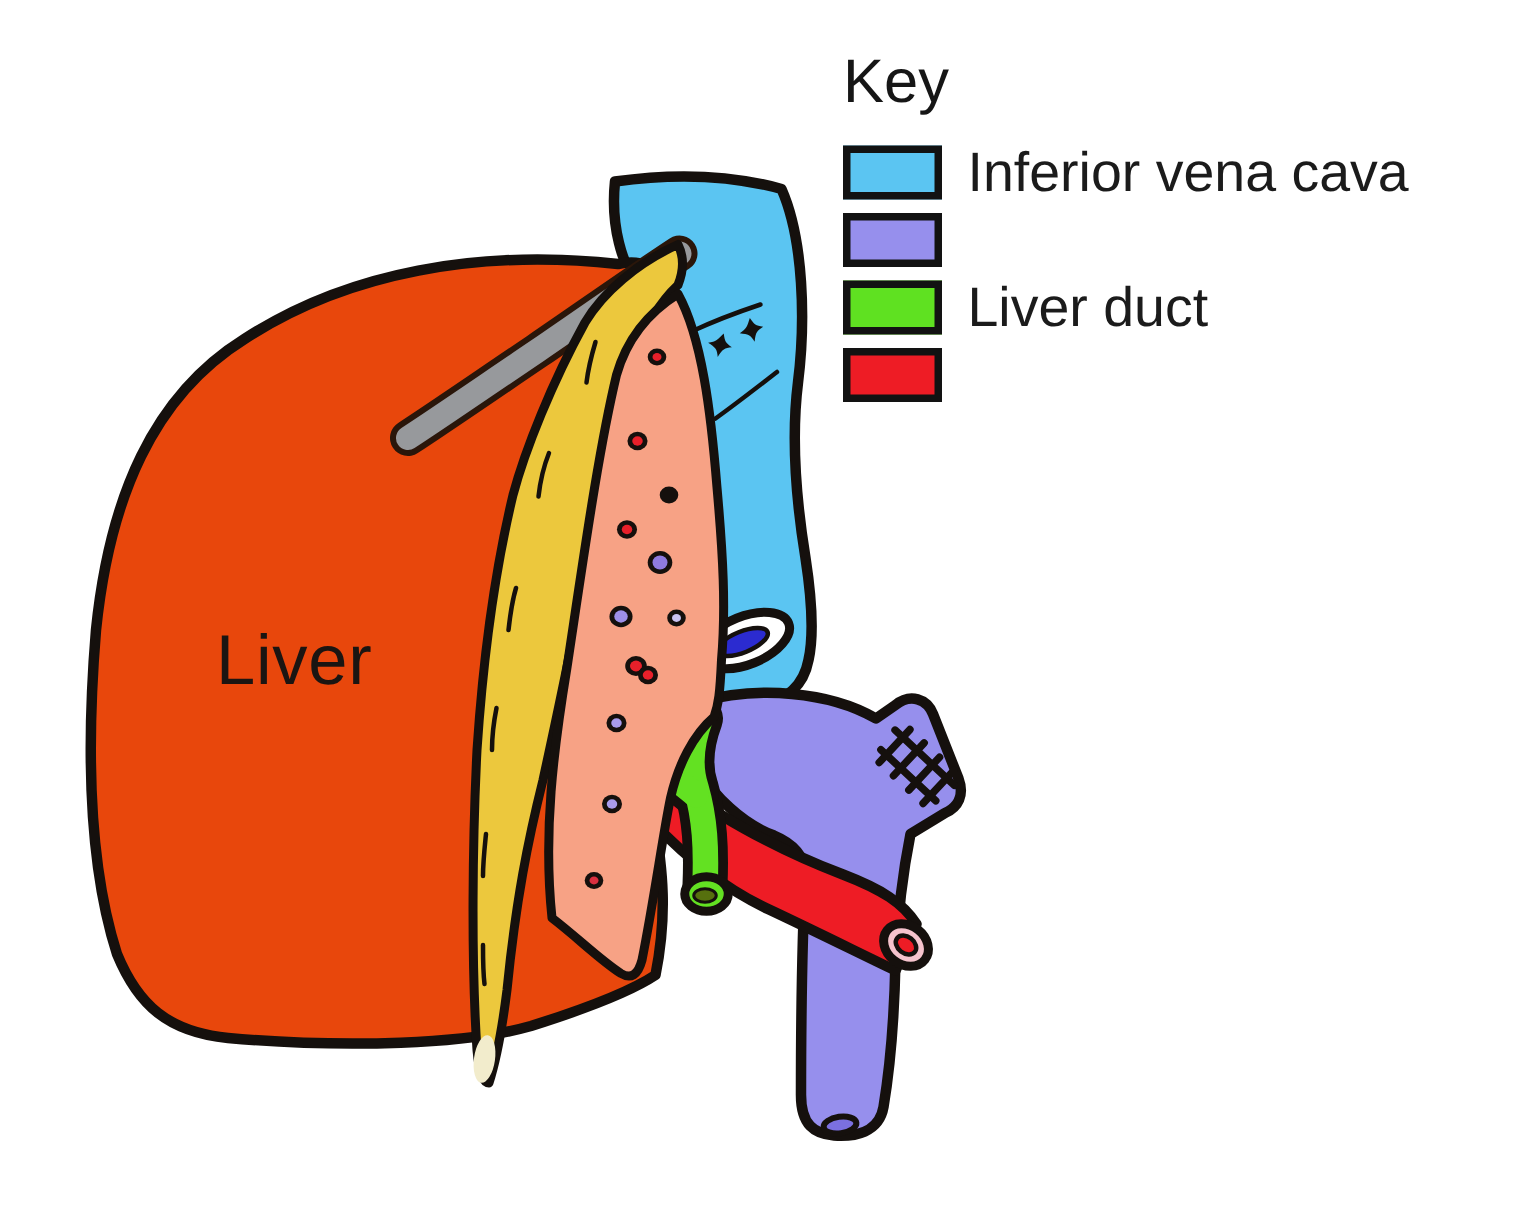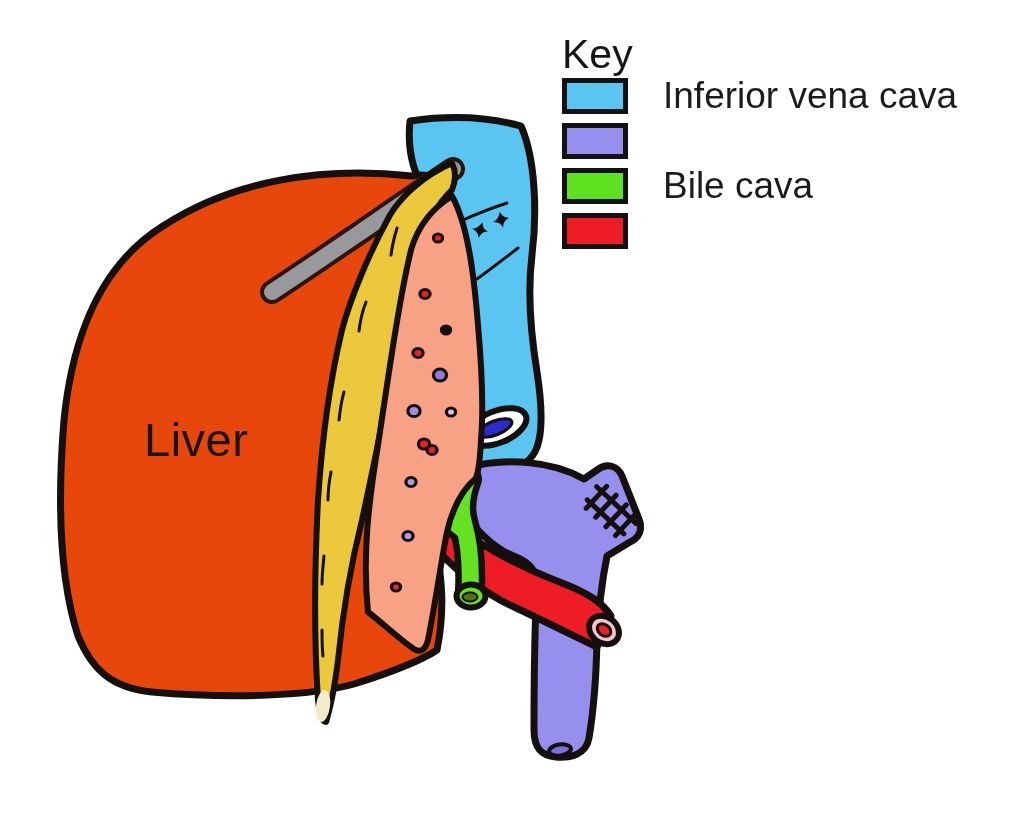--- a/index.html
+++ b/index.html
@@ -2,22 +2,22 @@
 <html><head>
 <meta charset="utf-8">
 <style>
   html,body{margin:0;padding:0;background:#ffffff;}
   #stage{position:relative;width:1024px;height:820px;background:#ffffff;overflow:hidden;
          font-family:"Liberation Sans", sans-serif;}
   #diagram-svg{position:absolute;left:0;top:0;}
   .liver-label{position:absolute;left:144px;top:412px;font-size:47px;color:#1b1512;
                letter-spacing:0.5px;}
   .key{position:absolute;left:562px;top:30px;}
-  .key-title{font-size:41px;line-height:48px;color:#161616;}
-  .key-row{display:flex;align-items:center;margin-bottom:9px;height:36px;gap:18px;}
+  .key-title{font-size:41px;line-height:48px;color:#161616;margin-bottom:19px;}
+  .key-row{display:flex;align-items:center;margin-bottom:9px;height:36px;}
   .key-swatch{width:66px;height:36px;box-sizing:border-box;border:5px solid #121212;
               flex:0 0 auto;}
   .key-label{margin-left:17px;font-size:37px;color:#1b1b1b;white-space:nowrap;}
 </style>
 </head>
 <body>
 
 <div id="stage">
 
   <svg id="diagram-svg" width="1024" height="820" viewBox="0 0 1024 820">
@@ -183,21 +183,21 @@
       <div class="key-swatch" style="background: rgb(91, 197, 242);"></div>
       <div class="key-label">Inferior vena cava</div>
     </div>
 
     <div class="key-row">
       <div class="key-swatch" style="background: rgb(150, 143, 237);"></div>
     </div>
 
     <div class="key-row">
       <div class="key-swatch" style="background: rgb(95, 225, 33);"></div>
-      <div class="key-label">Bile cava</div>
+      <div class="key-label">Liver duct</div>
     </div>
 
     <div class="key-row">
       <div class="key-swatch" style="background: rgb(238, 28, 37);"></div>
     </div>
   </div>
 
 </div>
 
 </body></html>

